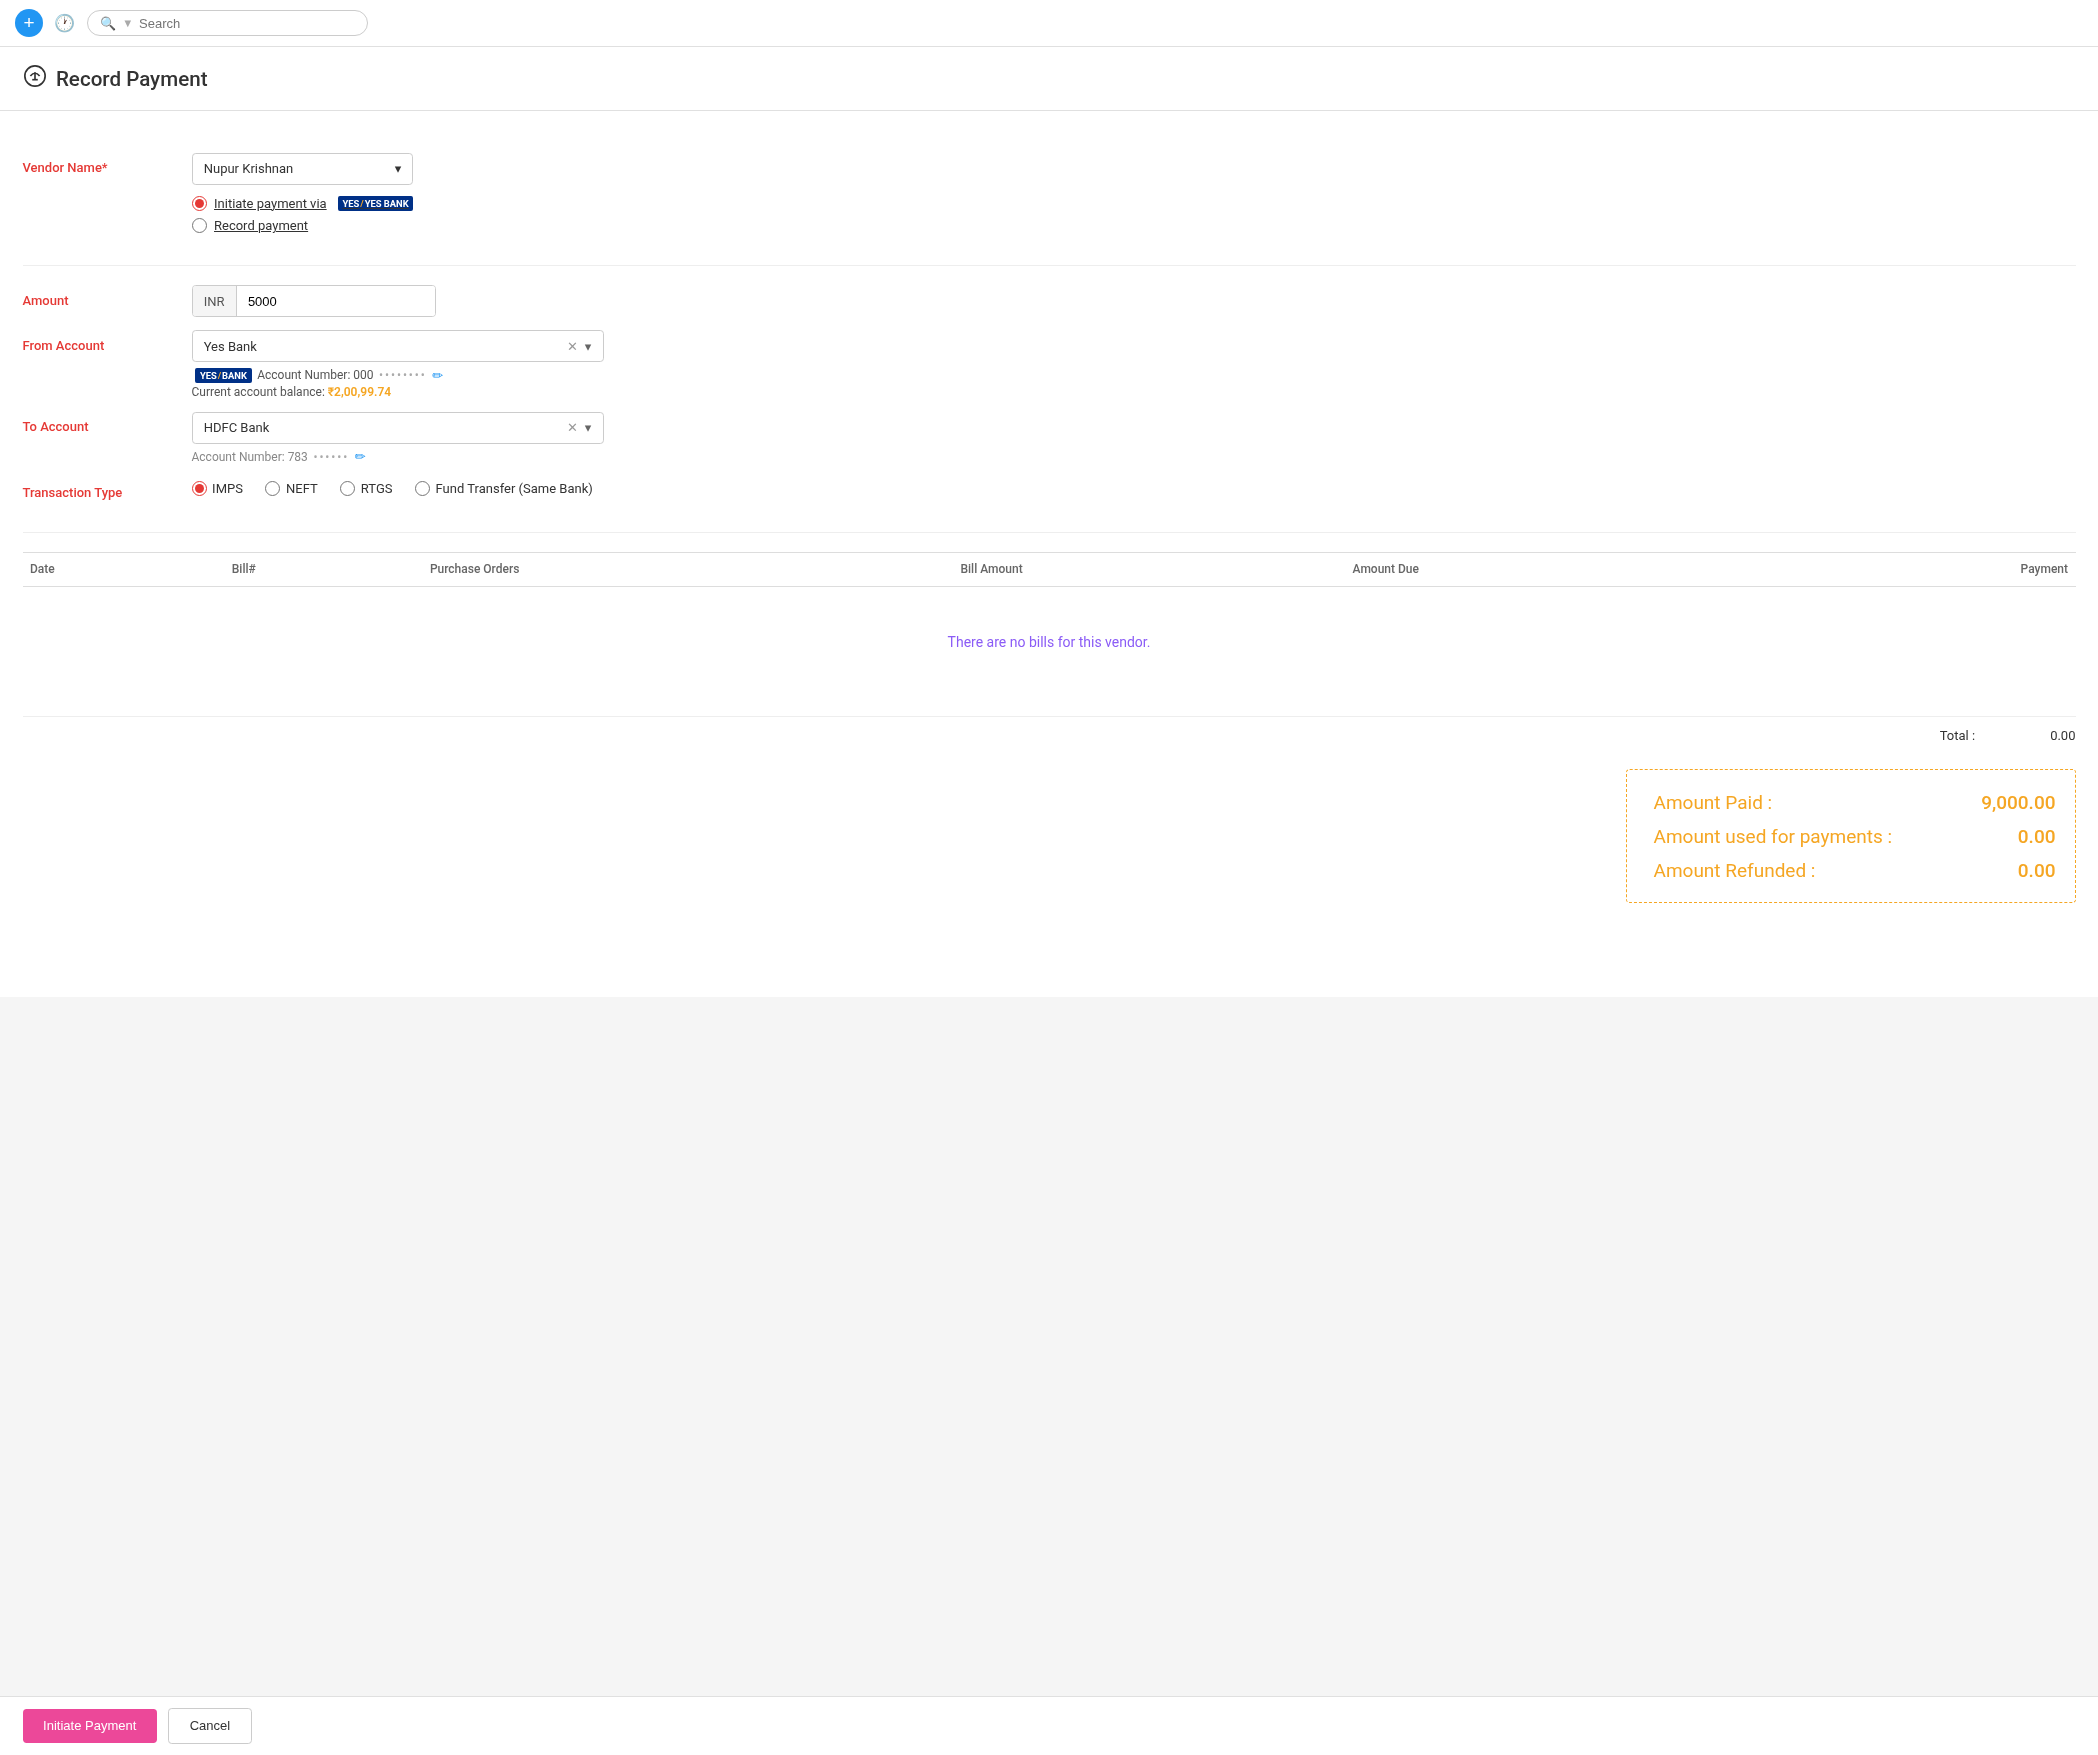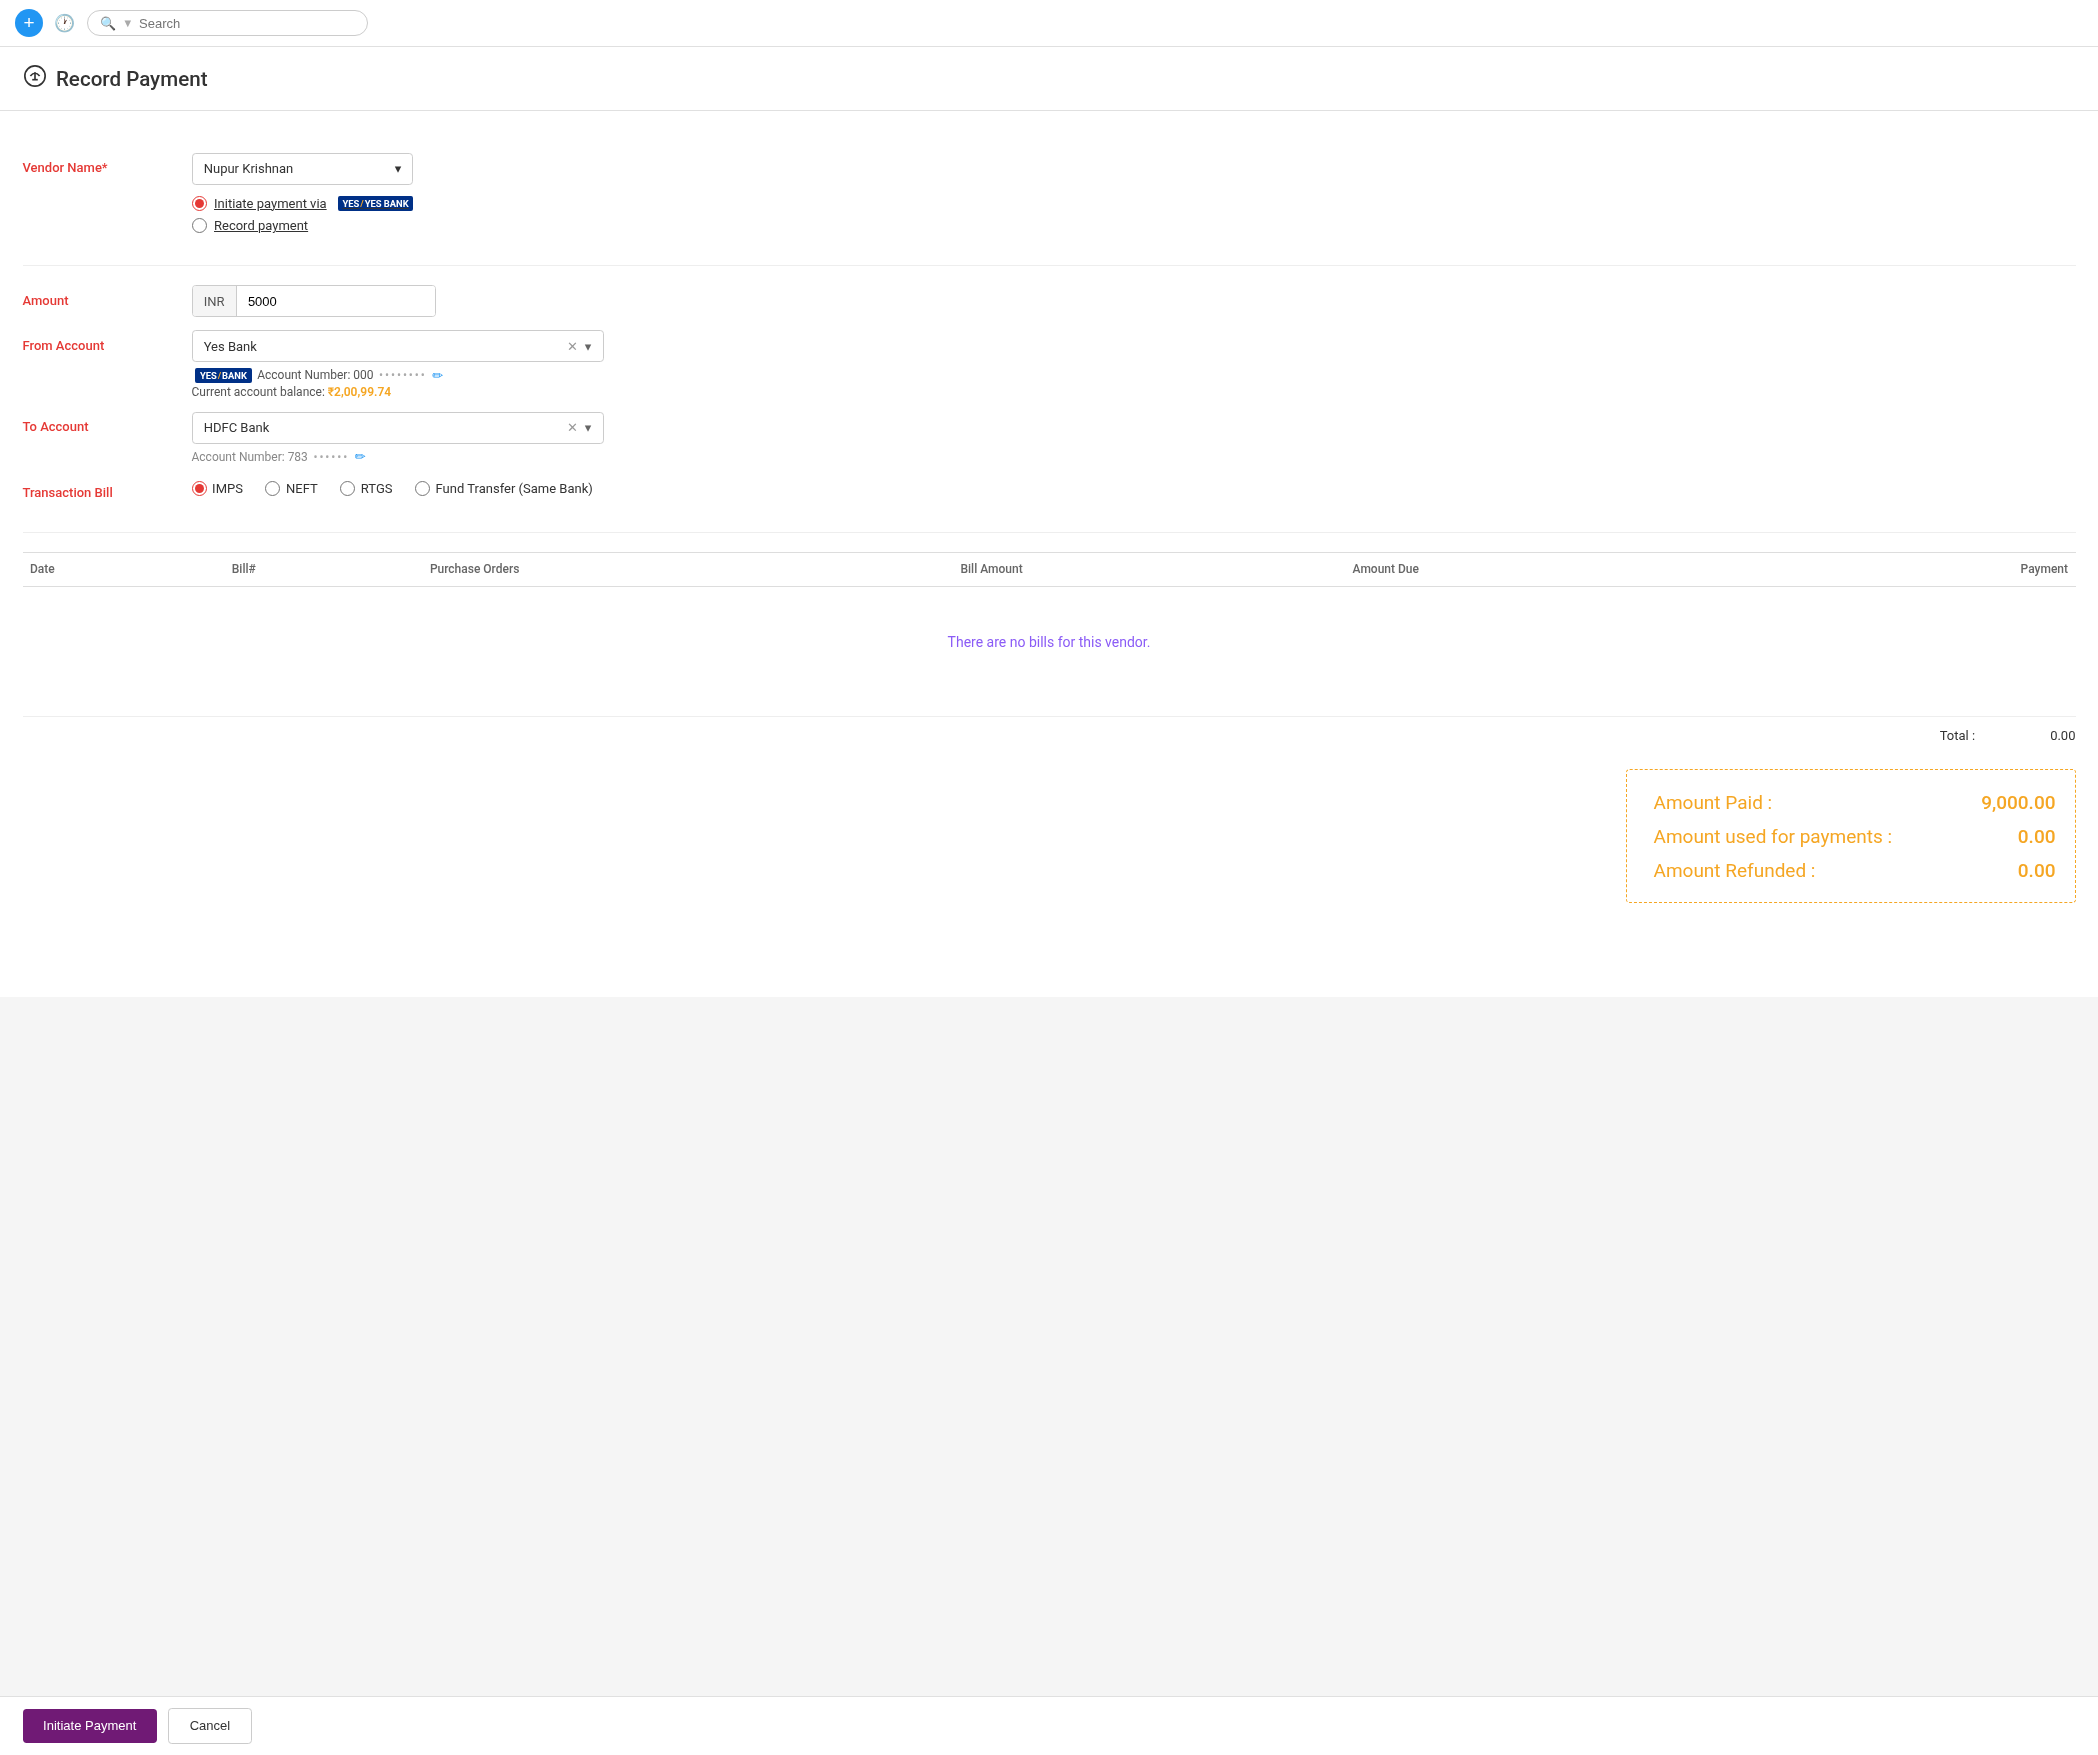--- a/index.html
+++ b/index.html
@@ -124,21 +124,21 @@
     }
     .summary-label { color: #f5a623; }
     .summary-value { color: #f5a623; font-weight: 500; }
 
     .footer-bar {
       position: fixed; bottom: 0; left: 0; right: 0;
       background: #fff; border-top: 0.9px solid #e0e0e0;
       padding: 11.2px 22.5px; display: flex; gap: 11.2px; align-items: center;
     }
     .btn-initiate {
-      background: #701a75; color: #fff; border: none; border-radius: 3.7px;
+      background: #ec4899; color: #fff; border: none; border-radius: 3.7px;
       padding: 9.4px 20.6px; font-size: 13px; cursor: pointer; font-weight: 500;
     }
     .btn-cancel {
       background: #fff; color: #333; border: 0.9px solid #ccc; border-radius: 3.7px;
       padding: 9.4px 20.6px; font-size: 13px; cursor: pointer;
     }
 
     .masked { color: #aaa; letter-spacing: 1.9px; }
     .edit-icon { color: #2196F3; cursor: pointer; font-size: 13px; }
 
@@ -251,21 +251,21 @@
         </div>
         <div class="account-number-info">
           <span>Account Number: 783</span>
           <span class="masked">••••••</span>
           <span class="edit-icon">✏</span>
         </div>
       </div>
     </div>
 
     <div class="form-row">
-      <div class="form-label">Transaction Bill</div>
+      <div class="form-label">Transaction Type</div>
       <div>
         <div class="transaction-types">
           <label class="tx-radio-item">
             <input type="radio" class="radio-input" name="tx_type" checked="" style="">
             <span>IMPS</span>
           </label>
           <label class="tx-radio-item">
             <input type="radio" class="radio-input" name="tx_type" style="">
             <span>NEFT</span>
           </label>

